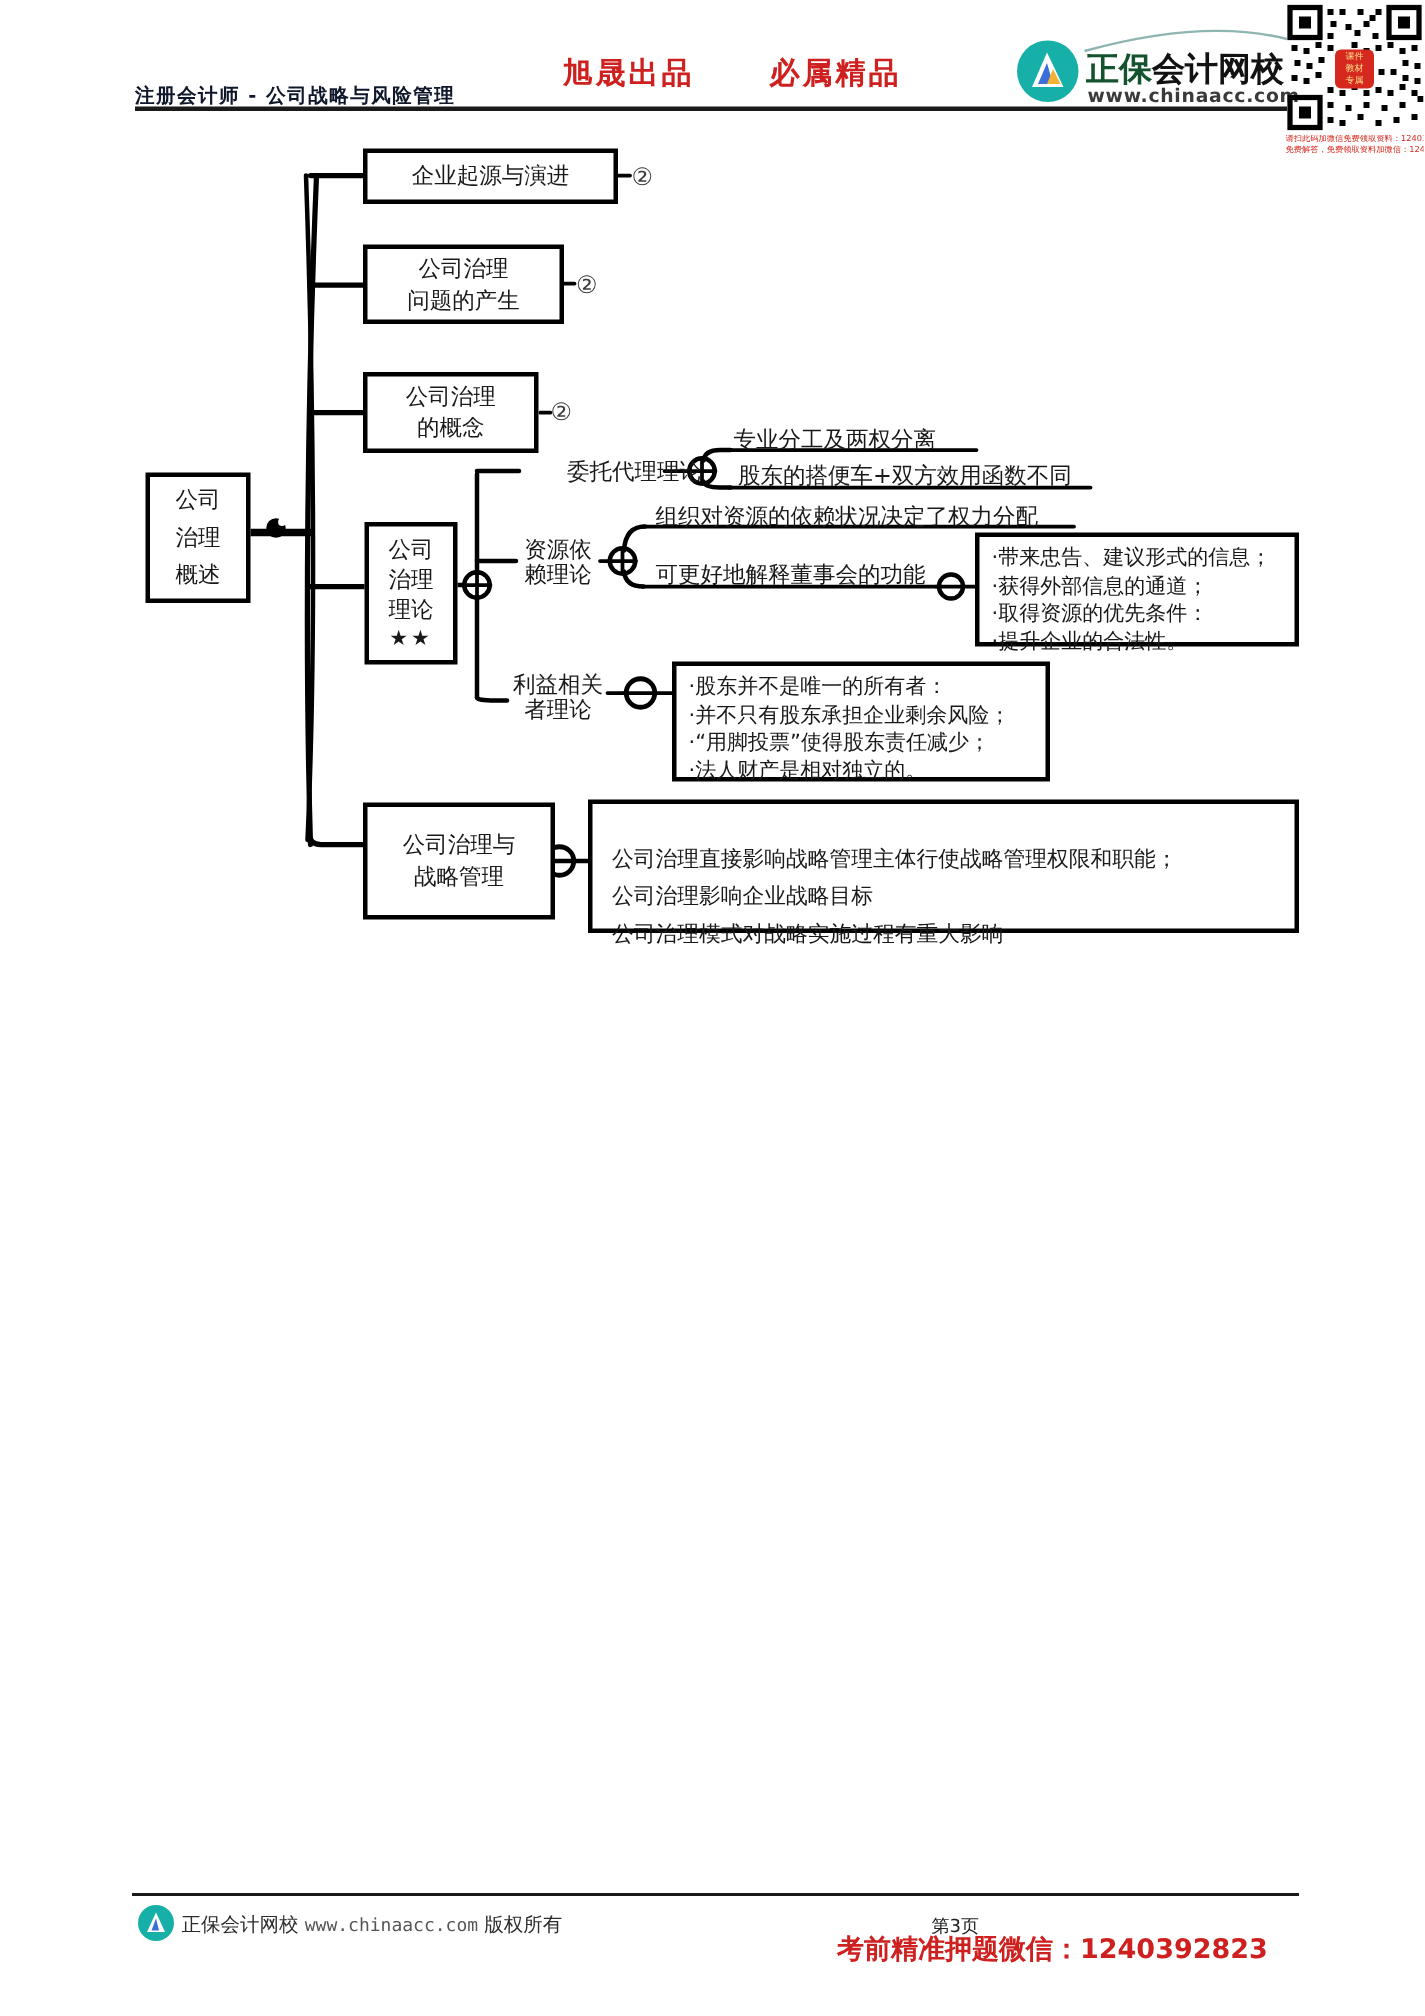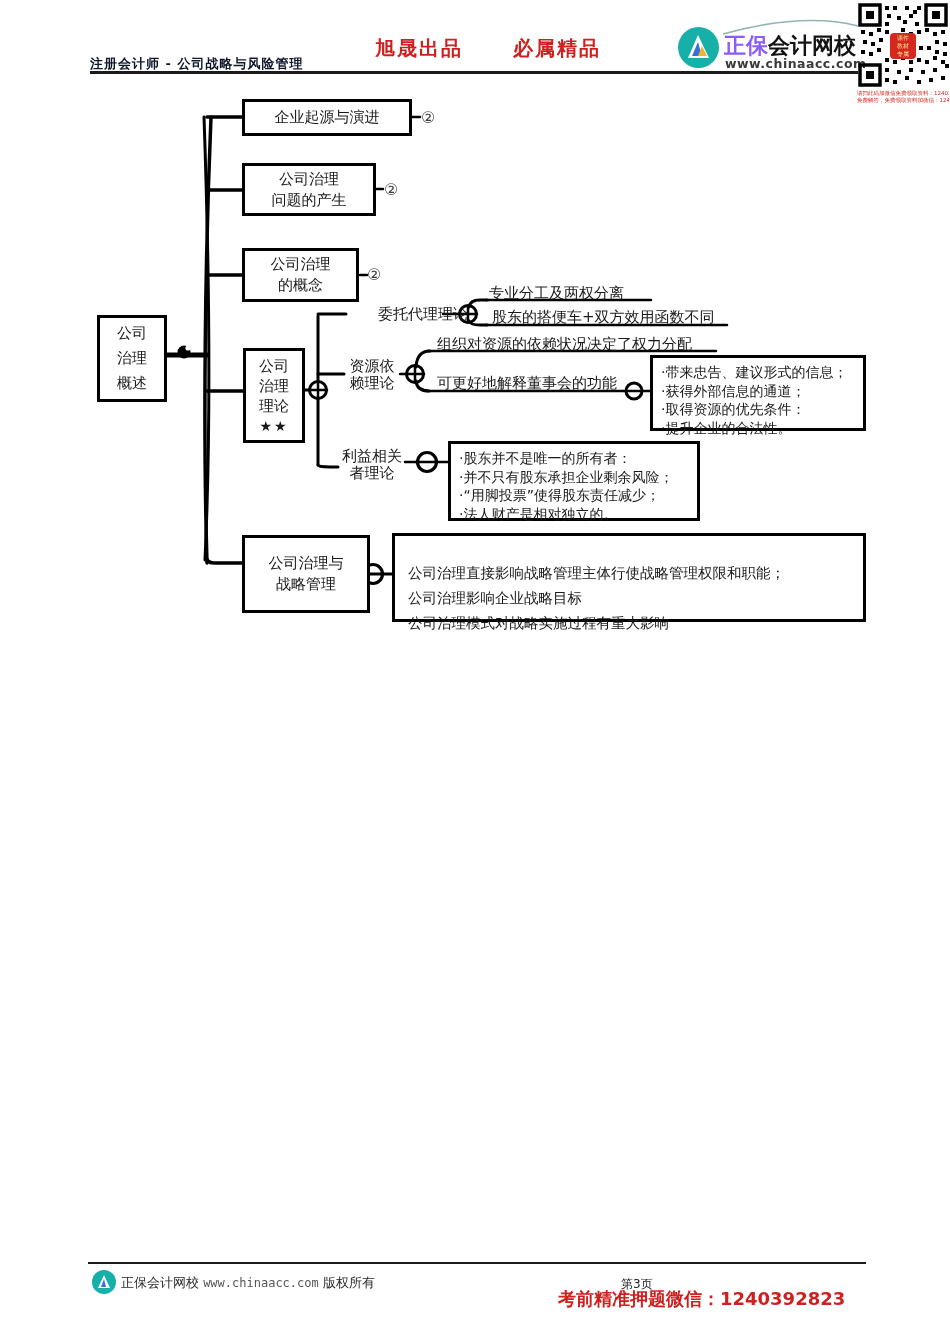--- a/index.html
+++ b/index.html
@@ -5,21 +5,21 @@
   html,body{margin:0;padding:0;background:#e8e8e8;}
   .page{position:relative;width:950px;height:1344px;background:#ffffff;overflow:hidden;
         font-family:"DejaVu Sans",sans-serif;color:#111;}
   .abs{position:absolute;}
   
   .course{left:90px;top:55px;font-size:13px;font-weight:bold;letter-spacing:1px;color:#0f172a;}
   .slogan{font-size:20px;font-weight:bold;color:#cf2020;letter-spacing:2px;}
   .hrule{left:90px;top:71px;width:768px;height:2.5px;background:#1a1a1a;}
   .logo-circle{left:678px;top:27px;width:41px;height:41px;border-radius:50%;background:#17b0a8;}
   .brand-line{left:724px;top:31px;font-size:22px;font-weight:bold;white-space:nowrap;}
-  .brand-accent{color:#8b5cf6;}
+  .brand-accent{color:#14532d;}
   .brand-rest{color:#121212;}
   .brand-url{left:725px;top:56px;font-size:12.5px;font-weight:bold;color:#3a3a3a;letter-spacing:.5px;}
   
   .qr{left:857px;top:2px;width:92px;height:110px;}
   .qr-center{position:absolute;left:33px;top:31px;width:26px;height:26px;background:#d5281e;
              border-radius:4px;color:#ffe08a;font-size:6px;line-height:8px;text-align:center;padding-top:1px;box-sizing:border-box;}
   .qr-cap{position:absolute;left:0;width:92px;font-size:5.5px;line-height:6.5px;color:#d5281e;white-space:nowrap;overflow:hidden;}
   
   .node{border:3px solid #000;background:#fff;box-sizing:border-box;display:flex;flex-direction:column;
         align-items:center;justify-content:center;text-align:right;font-size:15px;line-height:21px;color:#191919;z-index:2;}

